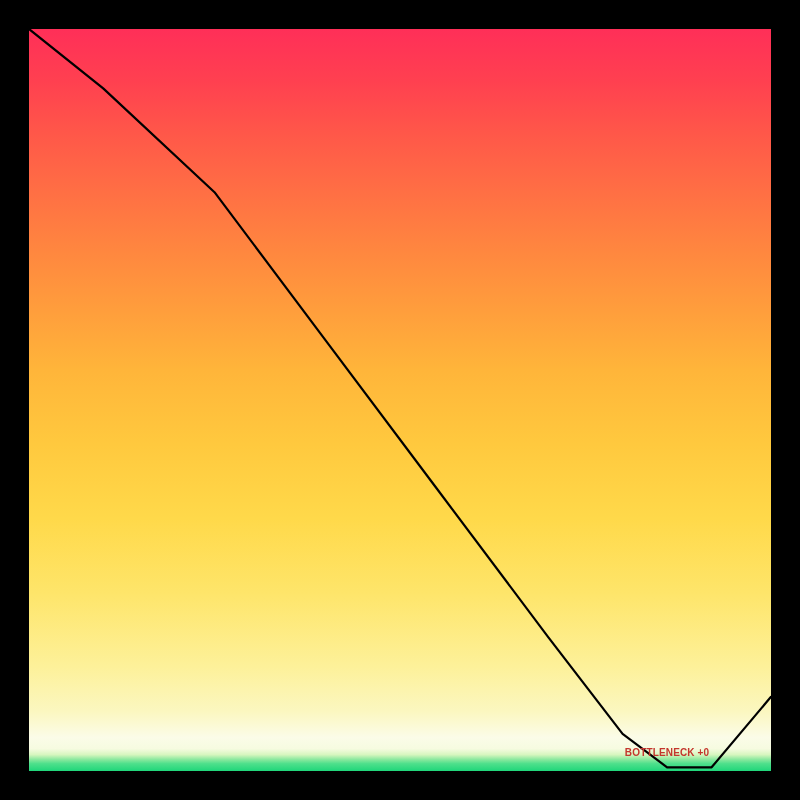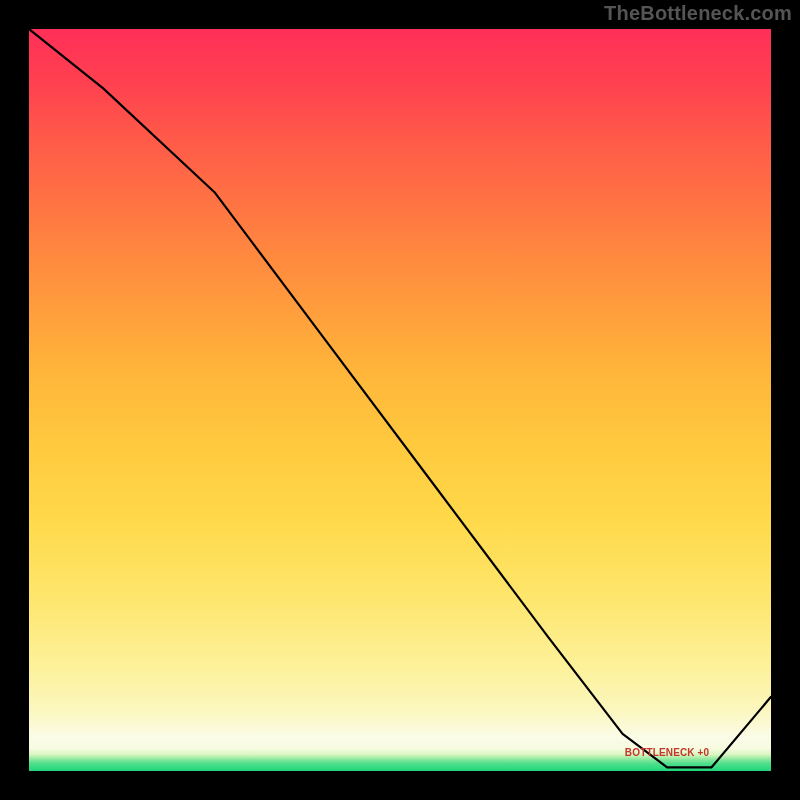--- a/index.html
+++ b/index.html
@@ -82,21 +82,20 @@
     font-size: 10px;
     font-weight: 700;
     fill: #c4362d;
     letter-spacing: 0.15px;
   }
 </style>
 </head>
 <body>
 
 <div class="frame">
-  <div class="watermark">TheBottleneck.com</div>
 
   <div class="plot-wrap">
     <div class="gradient"></div>
     <svg class="overlay" viewBox="0 0 742 742" preserveAspectRatio="none">
       <polyline class="curve" points="0.0,0.0 74.2,59.4 185.5,163.2 296.8,311.6 408.1,460.0 519.4,608.4 593.6,704.9 638.1,738.3 660.4,738.3 682.6,738.3 742.0,667.8"></polyline>
       <text class="bottom-label" x="638.1" y="727.2" text-anchor="middle">BOTTLENECK +0</text>
     </svg>
   </div>
 </div>
 

